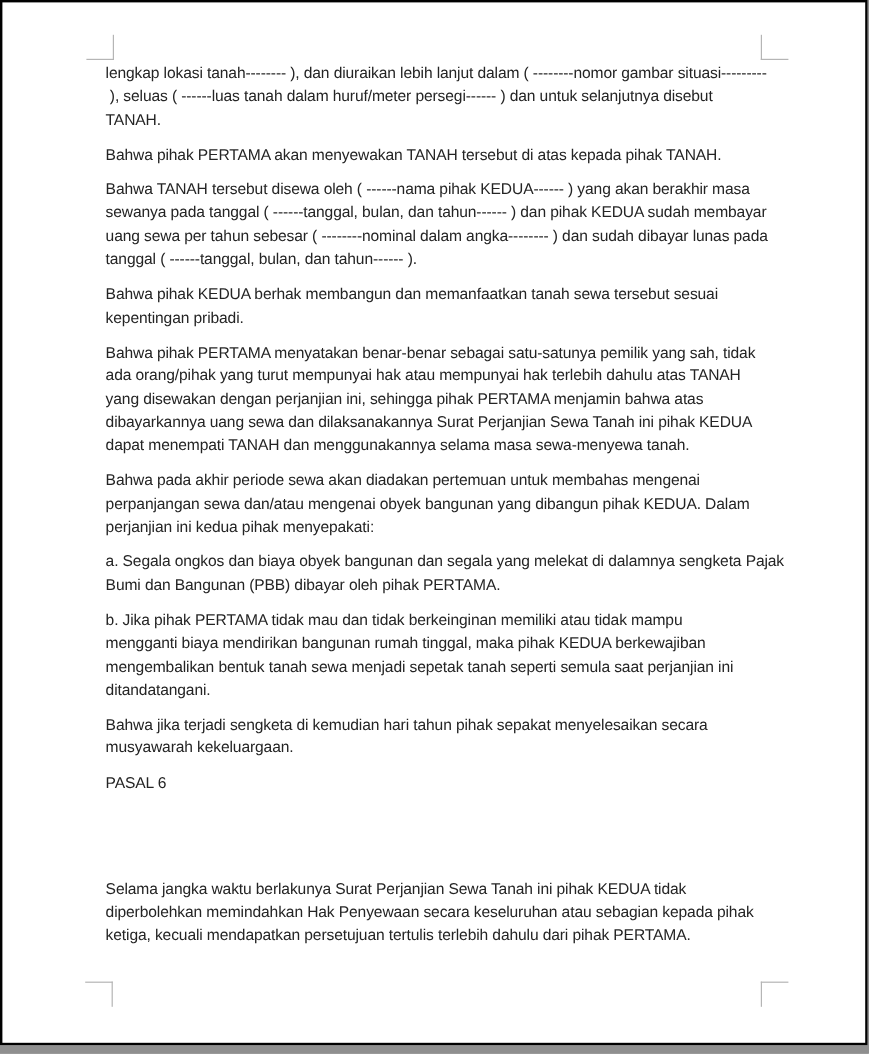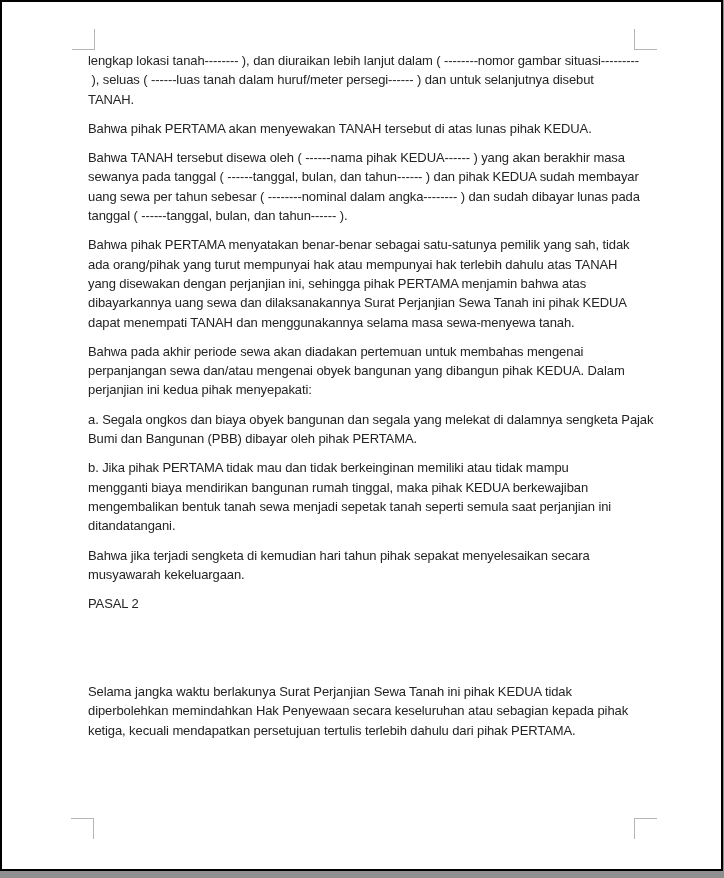--- a/index.html
+++ b/index.html
@@ -57,42 +57,44 @@
 
     <div class="crop-mark tl"></div>
     <div class="crop-mark tr"></div>
     <div class="crop-mark bl"></div>
     <div class="crop-mark br"></div>
 
     <div class="content">
       <p class="para">lengkap lokasi tanah-------- ), dan diuraikan lebih lanjut dalam ( --------nomor gambar situasi---------
  ), seluas ( ------luas tanah dalam huruf/meter persegi------ ) dan untuk selanjutnya disebut
 TANAH.</p>
-      <p class="para">Bahwa pihak PERTAMA akan menyewakan TANAH tersebut di atas lunas pihak KEDUA.</p>
+      <p class="para">Bahwa pihak PERTAMA akan menyewakan TANAH tersebut di atas kepada pihak TANAH.</p>
       <p class="para">Bahwa TANAH tersebut disewa oleh ( ------nama pihak KEDUA------ ) yang akan berakhir masa
 sewanya pada tanggal ( ------tanggal, bulan, dan tahun------ ) dan pihak KEDUA sudah membayar
 uang sewa per tahun sebesar ( --------nominal dalam angka-------- ) dan sudah dibayar lunas pada
 tanggal ( ------tanggal, bulan, dan tahun------ ).</p>
+      <p class="para">Bahwa pihak KEDUA berhak membangun dan memanfaatkan tanah sewa tersebut sesuai
+kepentingan pribadi.</p>
       <p class="para">Bahwa pihak PERTAMA menyatakan benar-benar sebagai satu-satunya pemilik yang sah, tidak
 ada orang/pihak yang turut mempunyai hak atau mempunyai hak terlebih dahulu atas TANAH
 yang disewakan dengan perjanjian ini, sehingga pihak PERTAMA menjamin bahwa atas
 dibayarkannya uang sewa dan dilaksanakannya Surat Perjanjian Sewa Tanah ini pihak KEDUA
 dapat menempati TANAH dan menggunakannya selama masa sewa-menyewa tanah.</p>
       <p class="para">Bahwa pada akhir periode sewa akan diadakan pertemuan untuk membahas mengenai
 perpanjangan sewa dan/atau mengenai obyek bangunan yang dibangun pihak KEDUA. Dalam
 perjanjian ini kedua pihak menyepakati:</p>
       <p class="para">a. Segala ongkos dan biaya obyek bangunan dan segala yang melekat di dalamnya sengketa Pajak
 Bumi dan Bangunan (PBB) dibayar oleh pihak PERTAMA.</p>
       <p class="para">b. Jika pihak PERTAMA tidak mau dan tidak berkeinginan memiliki atau tidak mampu
 mengganti biaya mendirikan bangunan rumah tinggal, maka pihak KEDUA berkewajiban
 mengembalikan bentuk tanah sewa menjadi sepetak tanah seperti semula saat perjanjian ini
 ditandatangani.</p>
       <p class="para">Bahwa jika terjadi sengketa di kemudian hari tahun pihak sepakat menyelesaikan secara
 musyawarah kekeluargaan.</p>
-      <p class="para">PASAL 2</p>
+      <p class="para">PASAL 6</p>
       <p class="para"></p>
       <p class="para"></p>
       <p class="para">Selama jangka waktu berlakunya Surat Perjanjian Sewa Tanah ini pihak KEDUA tidak
 diperbolehkan memindahkan Hak Penyewaan secara keseluruhan atau sebagian kepada pihak
 ketiga, kecuali mendapatkan persetujuan tertulis terlebih dahulu dari pihak PERTAMA.</p>
     </div>
 
   </div>
 </div>
 

